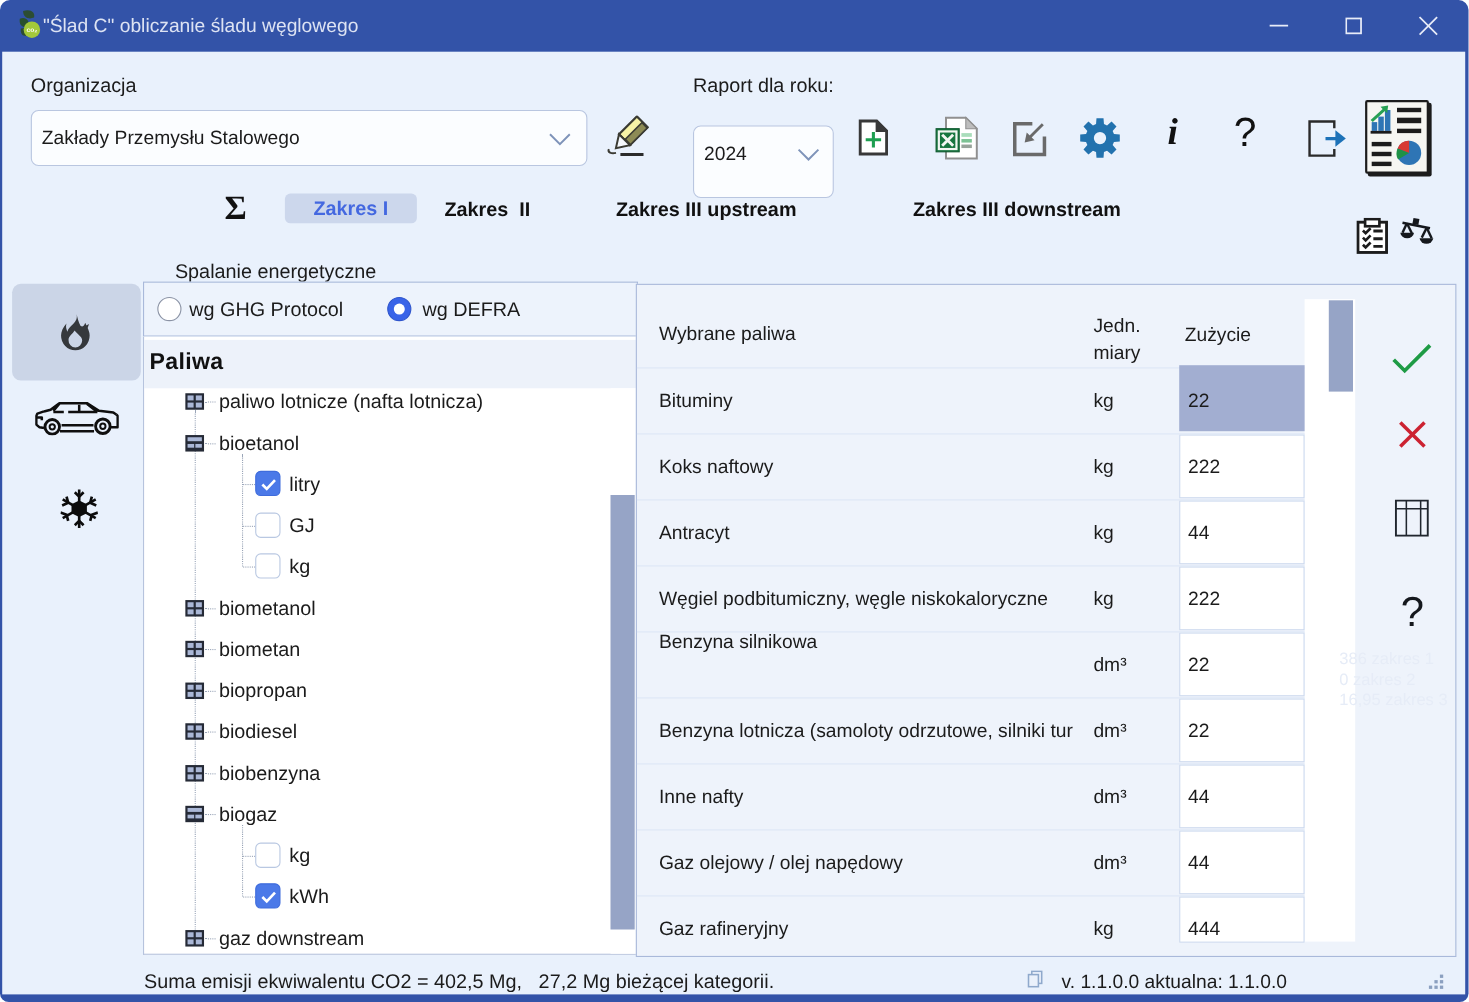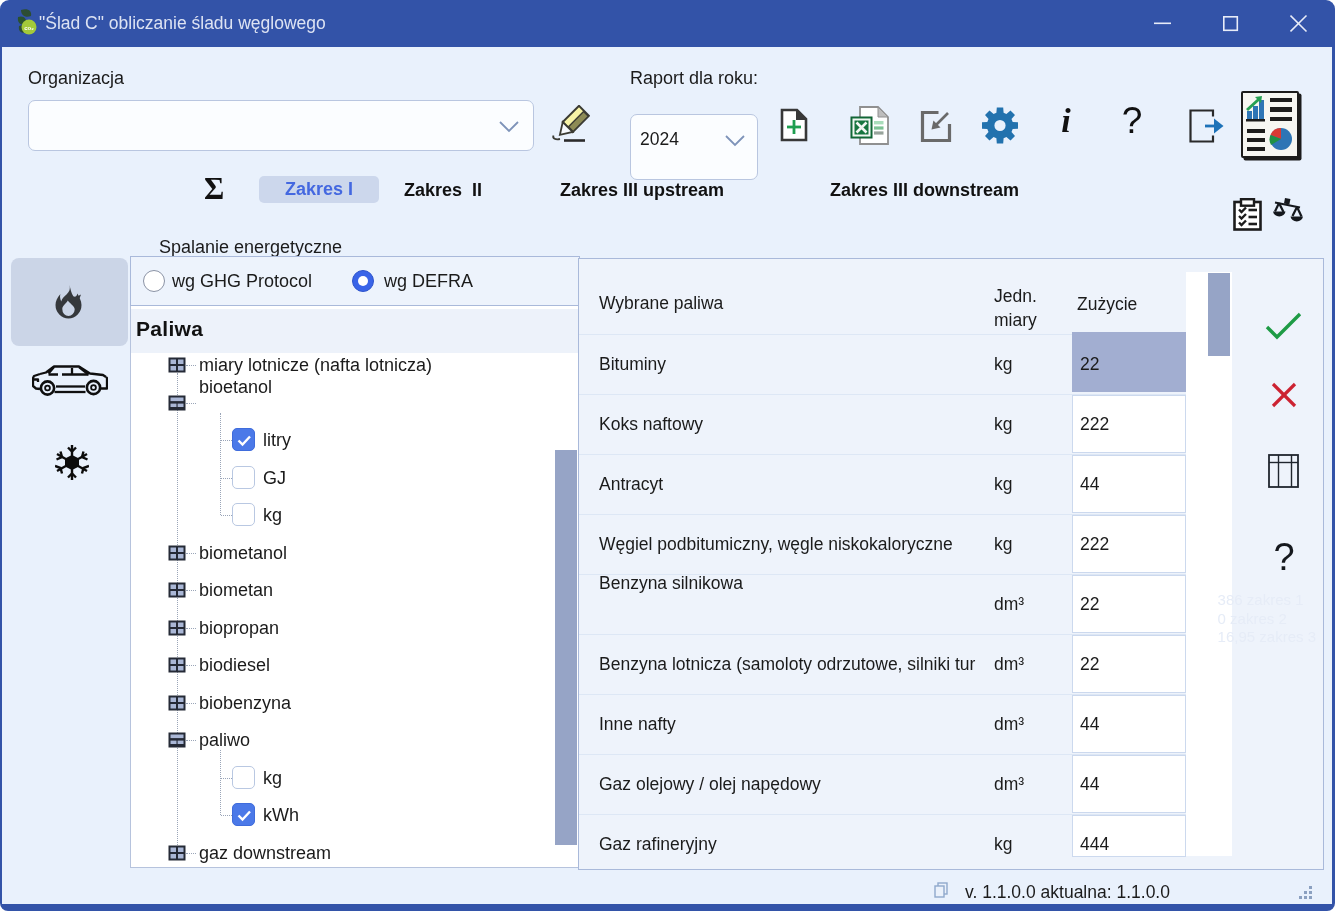--- a/index.html
+++ b/index.html
@@ -49,20 +49,21 @@
     <svg class="abs" style="left:1290px;top:0" width="18" height="47">
       <line x1="0.5" y1="15.5" x2="16.5" y2="31.5" stroke="#e8ecf8" stroke-width="1.6"></line>
       <line x1="16.5" y1="15.5" x2="0.5" y2="31.5" stroke="#e8ecf8" stroke-width="1.6"></line>
     </svg>
   </div>
   <div id="client">
 
     <div class="lbl" style="left:26px;top:21px">Organizacja</div>
     <div class="lbl" style="left:628px;top:21px">Raport dla roku:</div>
     <div class="combo" style="left:26px;top:53px;width:506px;height:51px">
+      <div class="v">Zakłady Przemysłu Stalowego</div>
       <svg class="abs" style="right:14px;top:19px" width="20" height="13">
           <polyline points="1,2 10,11 19,2" fill="none" stroke="#7e93b9" stroke-width="1.8"></polyline>
         </svg>
     </div>
     <div class="combo" style="left:628px;top:67px;width:128px;height:66px">
       <div class="v">2024</div>
       <svg class="abs" style="right:12px;top:19px" width="20" height="13">
           <polyline points="1,2 10,11 19,2" fill="none" stroke="#7e93b9" stroke-width="1.8"></polyline>
         </svg>
     </div>
@@ -224,29 +225,29 @@
     <div class="abs dotv" style="left:218px;top:366px;height:102px"></div>
     <div class="abs dotv" style="left:218px;top:703px;height:65px"></div>
     <svg class="abs" style="left:166px;top:310px" width="18" height="16" viewBox="0 0 18 16">
           <rect x="0.5" y="0.5" width="17" height="15" fill="#252a36"></rect>
           <rect x="2.5" y="2.5" width="5.5" height="4.5" fill="#aab7d6"></rect>
           <rect x="10" y="2.5" width="5.5" height="4.5" fill="#aab7d6"></rect>
           <rect x="2.5" y="9" width="5.5" height="4.5" fill="#aab7d6"></rect>
           <rect x="10" y="9" width="5.5" height="4.5" fill="#aab7d6"></rect>
         </svg>
     <div class="abs doth" style="left:184px;top:318px;width:10px"></div>
-    <div class="treetxt" style="left:197px;top:308px">miary lotnicze (nafta lotnicza)</div>
+    <div class="treetxt" style="left:197px;top:308px">paliwo lotnicze (nafta lotnicza)</div>
     <svg class="abs" style="left:166px;top:348px" width="18" height="16" viewBox="0 0 18 16">
           <rect x="0.5" y="0.5" width="17" height="15" fill="#252a36"></rect>
           <rect x="2.5" y="2.5" width="13" height="3.6" fill="#aab7d6"></rect>
           <rect x="2.5" y="8.6" width="6" height="3.4" fill="#aab7d6"></rect>
           <rect x="9.6" y="8.6" width="5.9" height="3.4" fill="#aab7d6"></rect>
         </svg>
     <div class="abs doth" style="left:184px;top:356px;width:10px"></div>
-    <div class="treetxt" style="left:197px;top:330px">bioetanol</div>
+    <div class="treetxt" style="left:197px;top:346px">bioetanol</div>
     <div class="abs doth" style="left:219px;top:393px;width:11px"></div>
     <div class="abs cbx on" style="left:230px;top:381px"><svg width="23" height="23" viewBox="0 0 23 23">
             <polyline points="5.5,11.5 9.5,15.5 17,7.5" fill="none" stroke="#fff" stroke-width="2.4"></polyline>
           </svg></div>
     <div class="treetxt" style="left:261px;top:383px">litry</div>
     <div class="abs doth" style="left:219px;top:431px;width:11px"></div>
     <div class="abs cbx" style="left:230px;top:419px"></div>
     <div class="treetxt" style="left:261px;top:421px">GJ</div>
     <div class="abs doth" style="left:219px;top:468px;width:11px"></div>
     <div class="abs cbx" style="left:230px;top:456px"></div>
@@ -296,21 +297,21 @@
         </svg>
     <div class="abs doth" style="left:184px;top:656px;width:10px"></div>
     <div class="treetxt" style="left:197px;top:646px">biobenzyna</div>
     <svg class="abs" style="left:166px;top:685px" width="18" height="16" viewBox="0 0 18 16">
           <rect x="0.5" y="0.5" width="17" height="15" fill="#252a36"></rect>
           <rect x="2.5" y="2.5" width="13" height="3.6" fill="#aab7d6"></rect>
           <rect x="2.5" y="8.6" width="6" height="3.4" fill="#aab7d6"></rect>
           <rect x="9.6" y="8.6" width="5.9" height="3.4" fill="#aab7d6"></rect>
         </svg>
     <div class="abs doth" style="left:184px;top:693px;width:10px"></div>
-    <div class="treetxt" style="left:197px;top:683px">paliwo</div>
+    <div class="treetxt" style="left:197px;top:683px">biogaz</div>
     <div class="abs doth" style="left:219px;top:731px;width:11px"></div>
     <div class="abs cbx" style="left:230px;top:719px"></div>
     <div class="treetxt" style="left:261px;top:721px">kg</div>
     <div class="abs doth" style="left:219px;top:768px;width:11px"></div>
     <div class="abs cbx on" style="left:230px;top:756px"><svg width="23" height="23" viewBox="0 0 23 23">
             <polyline points="5.5,11.5 9.5,15.5 17,7.5" fill="none" stroke="#fff" stroke-width="2.4"></polyline>
           </svg></div>
     <div class="treetxt" style="left:261px;top:758px">kWh</div>
     <svg class="abs" style="left:166px;top:798px" width="18" height="16" viewBox="0 0 18 16">
           <rect x="0.5" y="0.5" width="17" height="15" fill="#252a36"></rect>
@@ -390,20 +391,21 @@
       <line x1="24" y1="2" x2="2" y2="24" stroke="#cc2231" stroke-width="3.2"></line>
     </svg>
     <svg class="abs" style="left:1266px;top:407px" width="31" height="34" viewBox="0 0 31 34">
       <rect x="1" y="1" width="29" height="32" fill="none" stroke="#20262e" stroke-width="1.8"></rect>
       <line x1="1" y1="8.5" x2="30" y2="8.5" stroke="#20262e" stroke-width="1.4"></line>
       <line x1="10.5" y1="1" x2="10.5" y2="33" stroke="#20262e" stroke-width="1.4"></line>
       <line x1="23.5" y1="1" x2="23.5" y2="33" stroke="#20262e" stroke-width="1.4"></line>
     </svg>
     <div class="abs" style="left:1262px;top:489px;width:40px;text-align:center;font-size:38px;color:#15181d">?</div>
 
+    <div class="lbl" style="left:129px;top:835px;font-size:18px">Suma emisji ekwiwalentu CO2 = 402,5 Mg,&nbsp;&nbsp; 27,2 Mg bieżącej kategorii.</div>
     <svg class="abs" style="left:931px;top:835px" width="17" height="17" viewBox="0 0 17 17">
       <rect x="5" y="1" width="9" height="11" fill="#eaf1fb" stroke="#8fa9cc" stroke-width="1.4"></rect>
       <rect x="2" y="4" width="9" height="11" fill="#eaf1fb" stroke="#8fa9cc" stroke-width="1.4"></rect>
     </svg>
     <div class="lbl" style="left:963px;top:835px;font-size:17.5px">v. 1.1.0.0 aktualna: 1.1.0.0</div>
     <svg class="abs" style="left:1296px;top:838px" width="16" height="16" viewBox="0 0 16 16">
       <g fill="#8ba0c0">
         <rect x="11" y="1" width="3" height="3"></rect>
         <rect x="6" y="6" width="3" height="3"></rect>
           <rect x="11" y="6" width="3" height="3"></rect>

